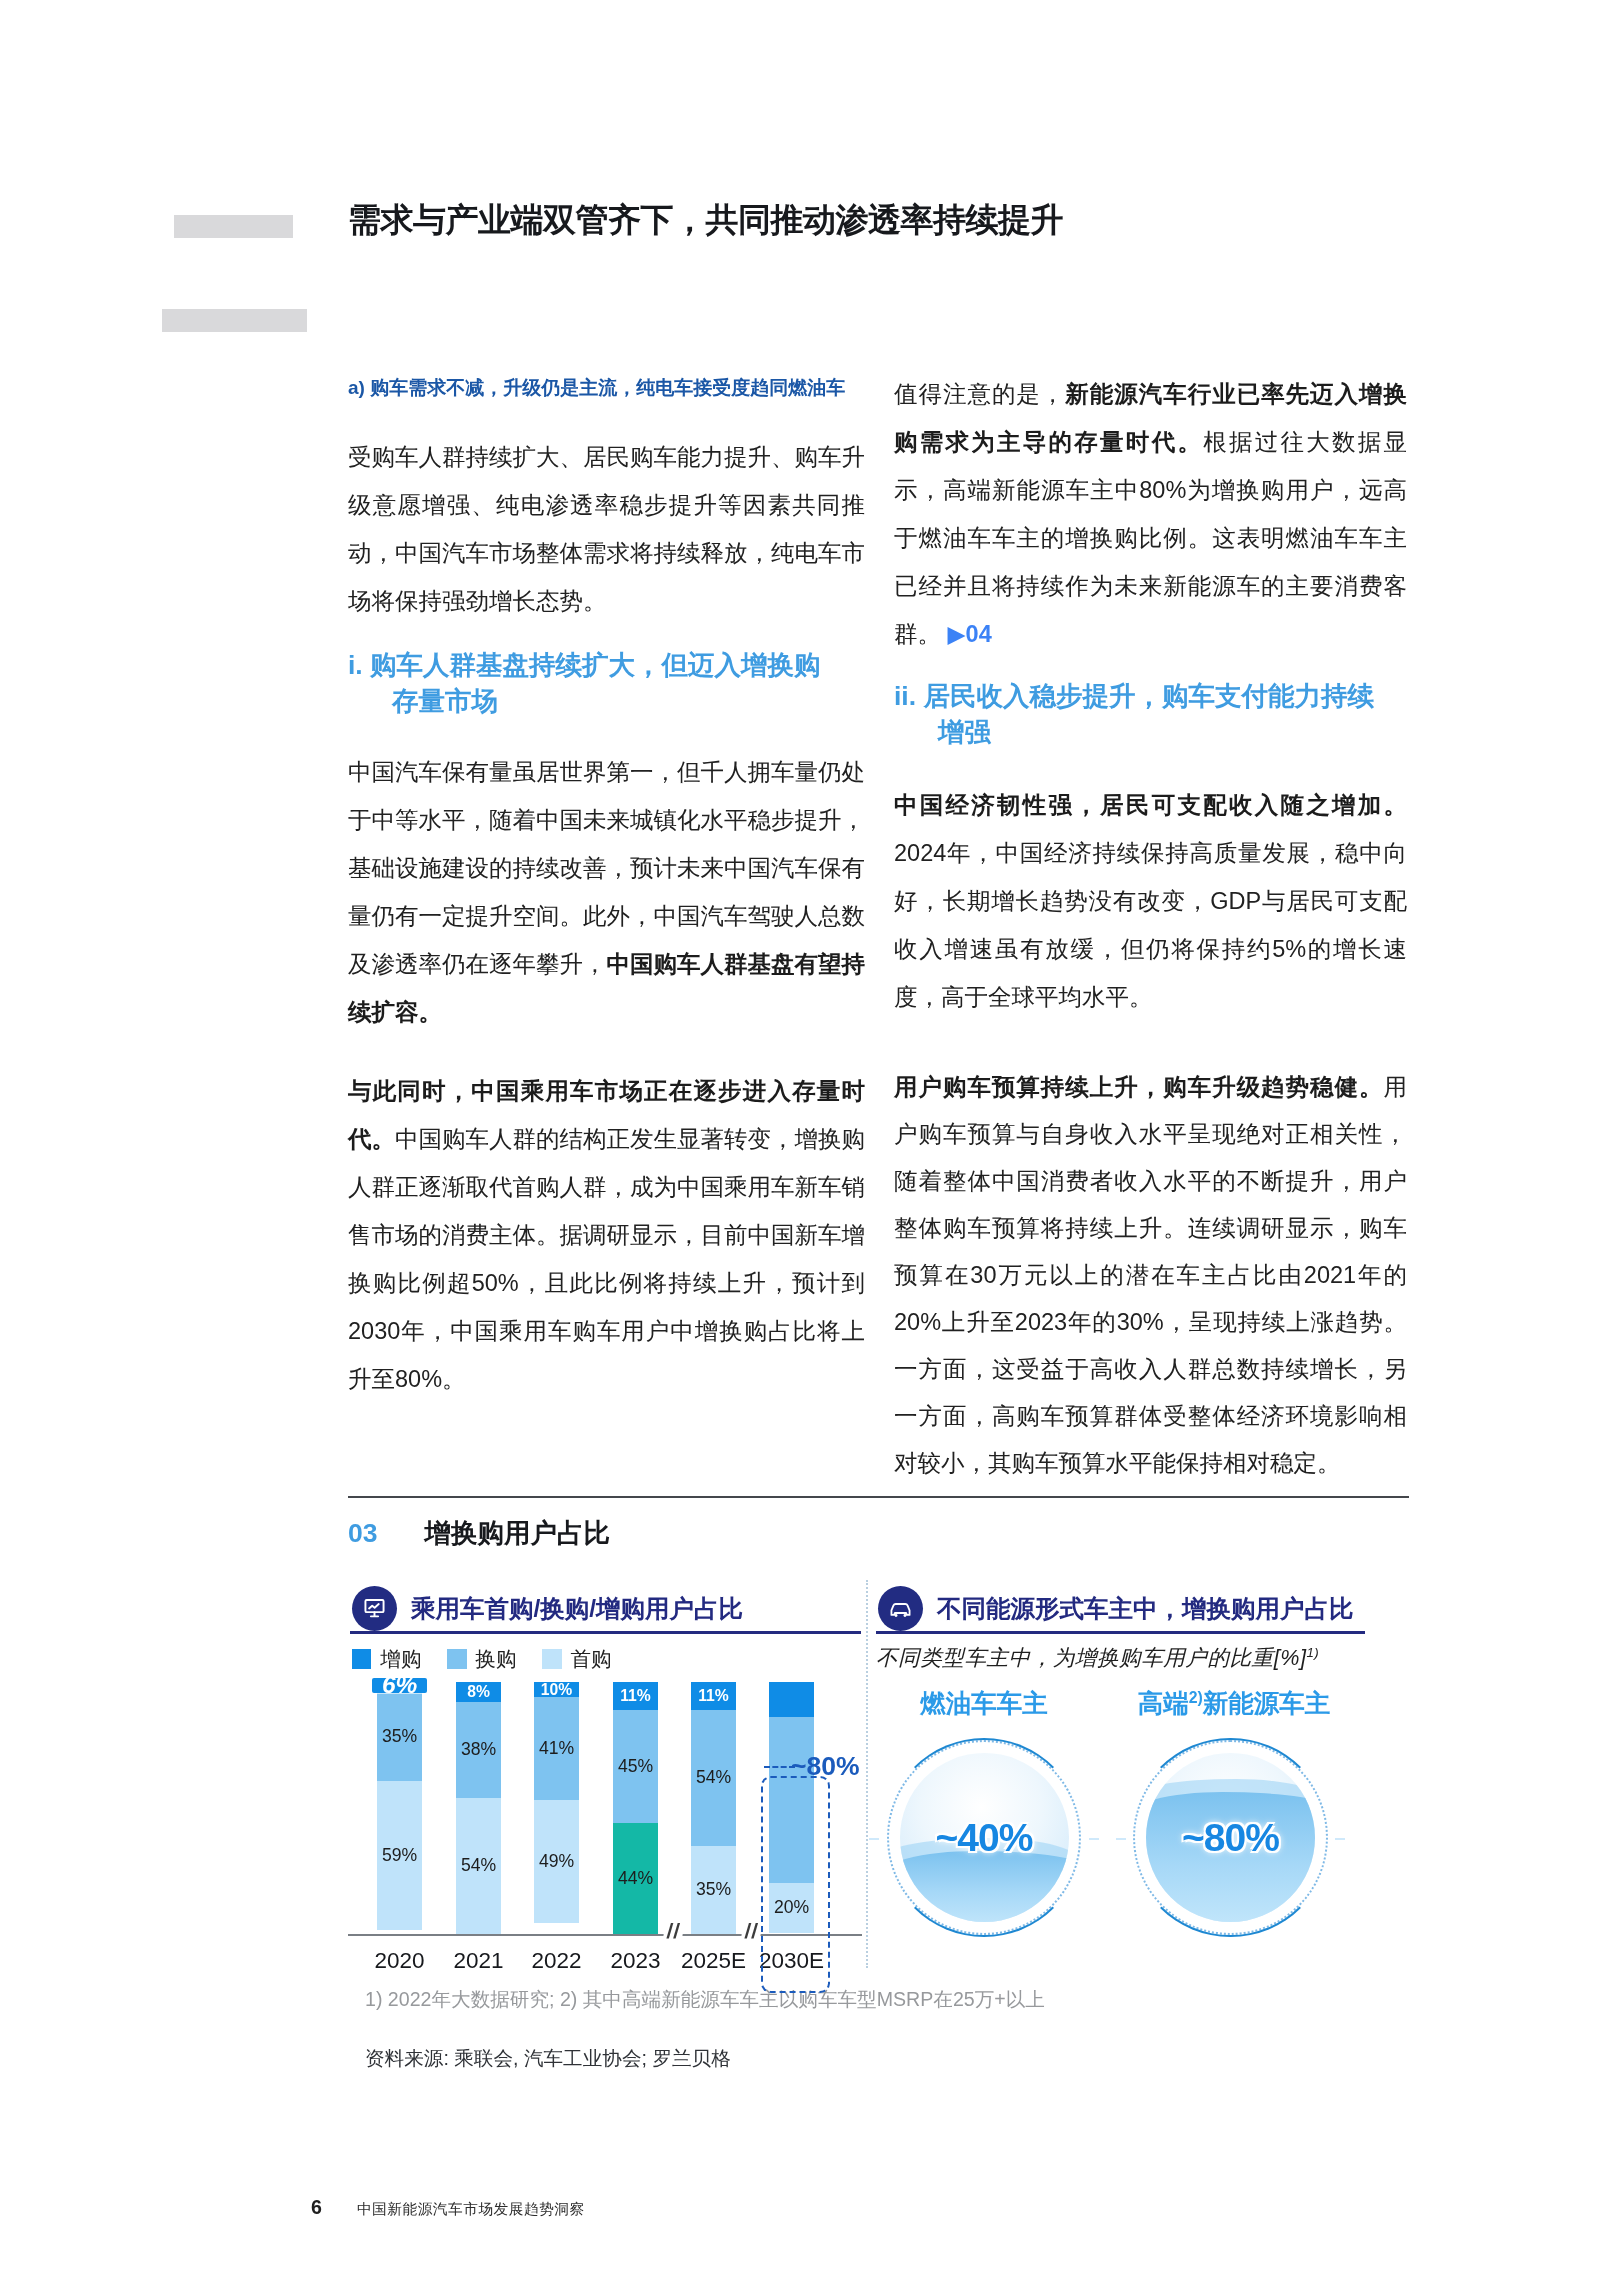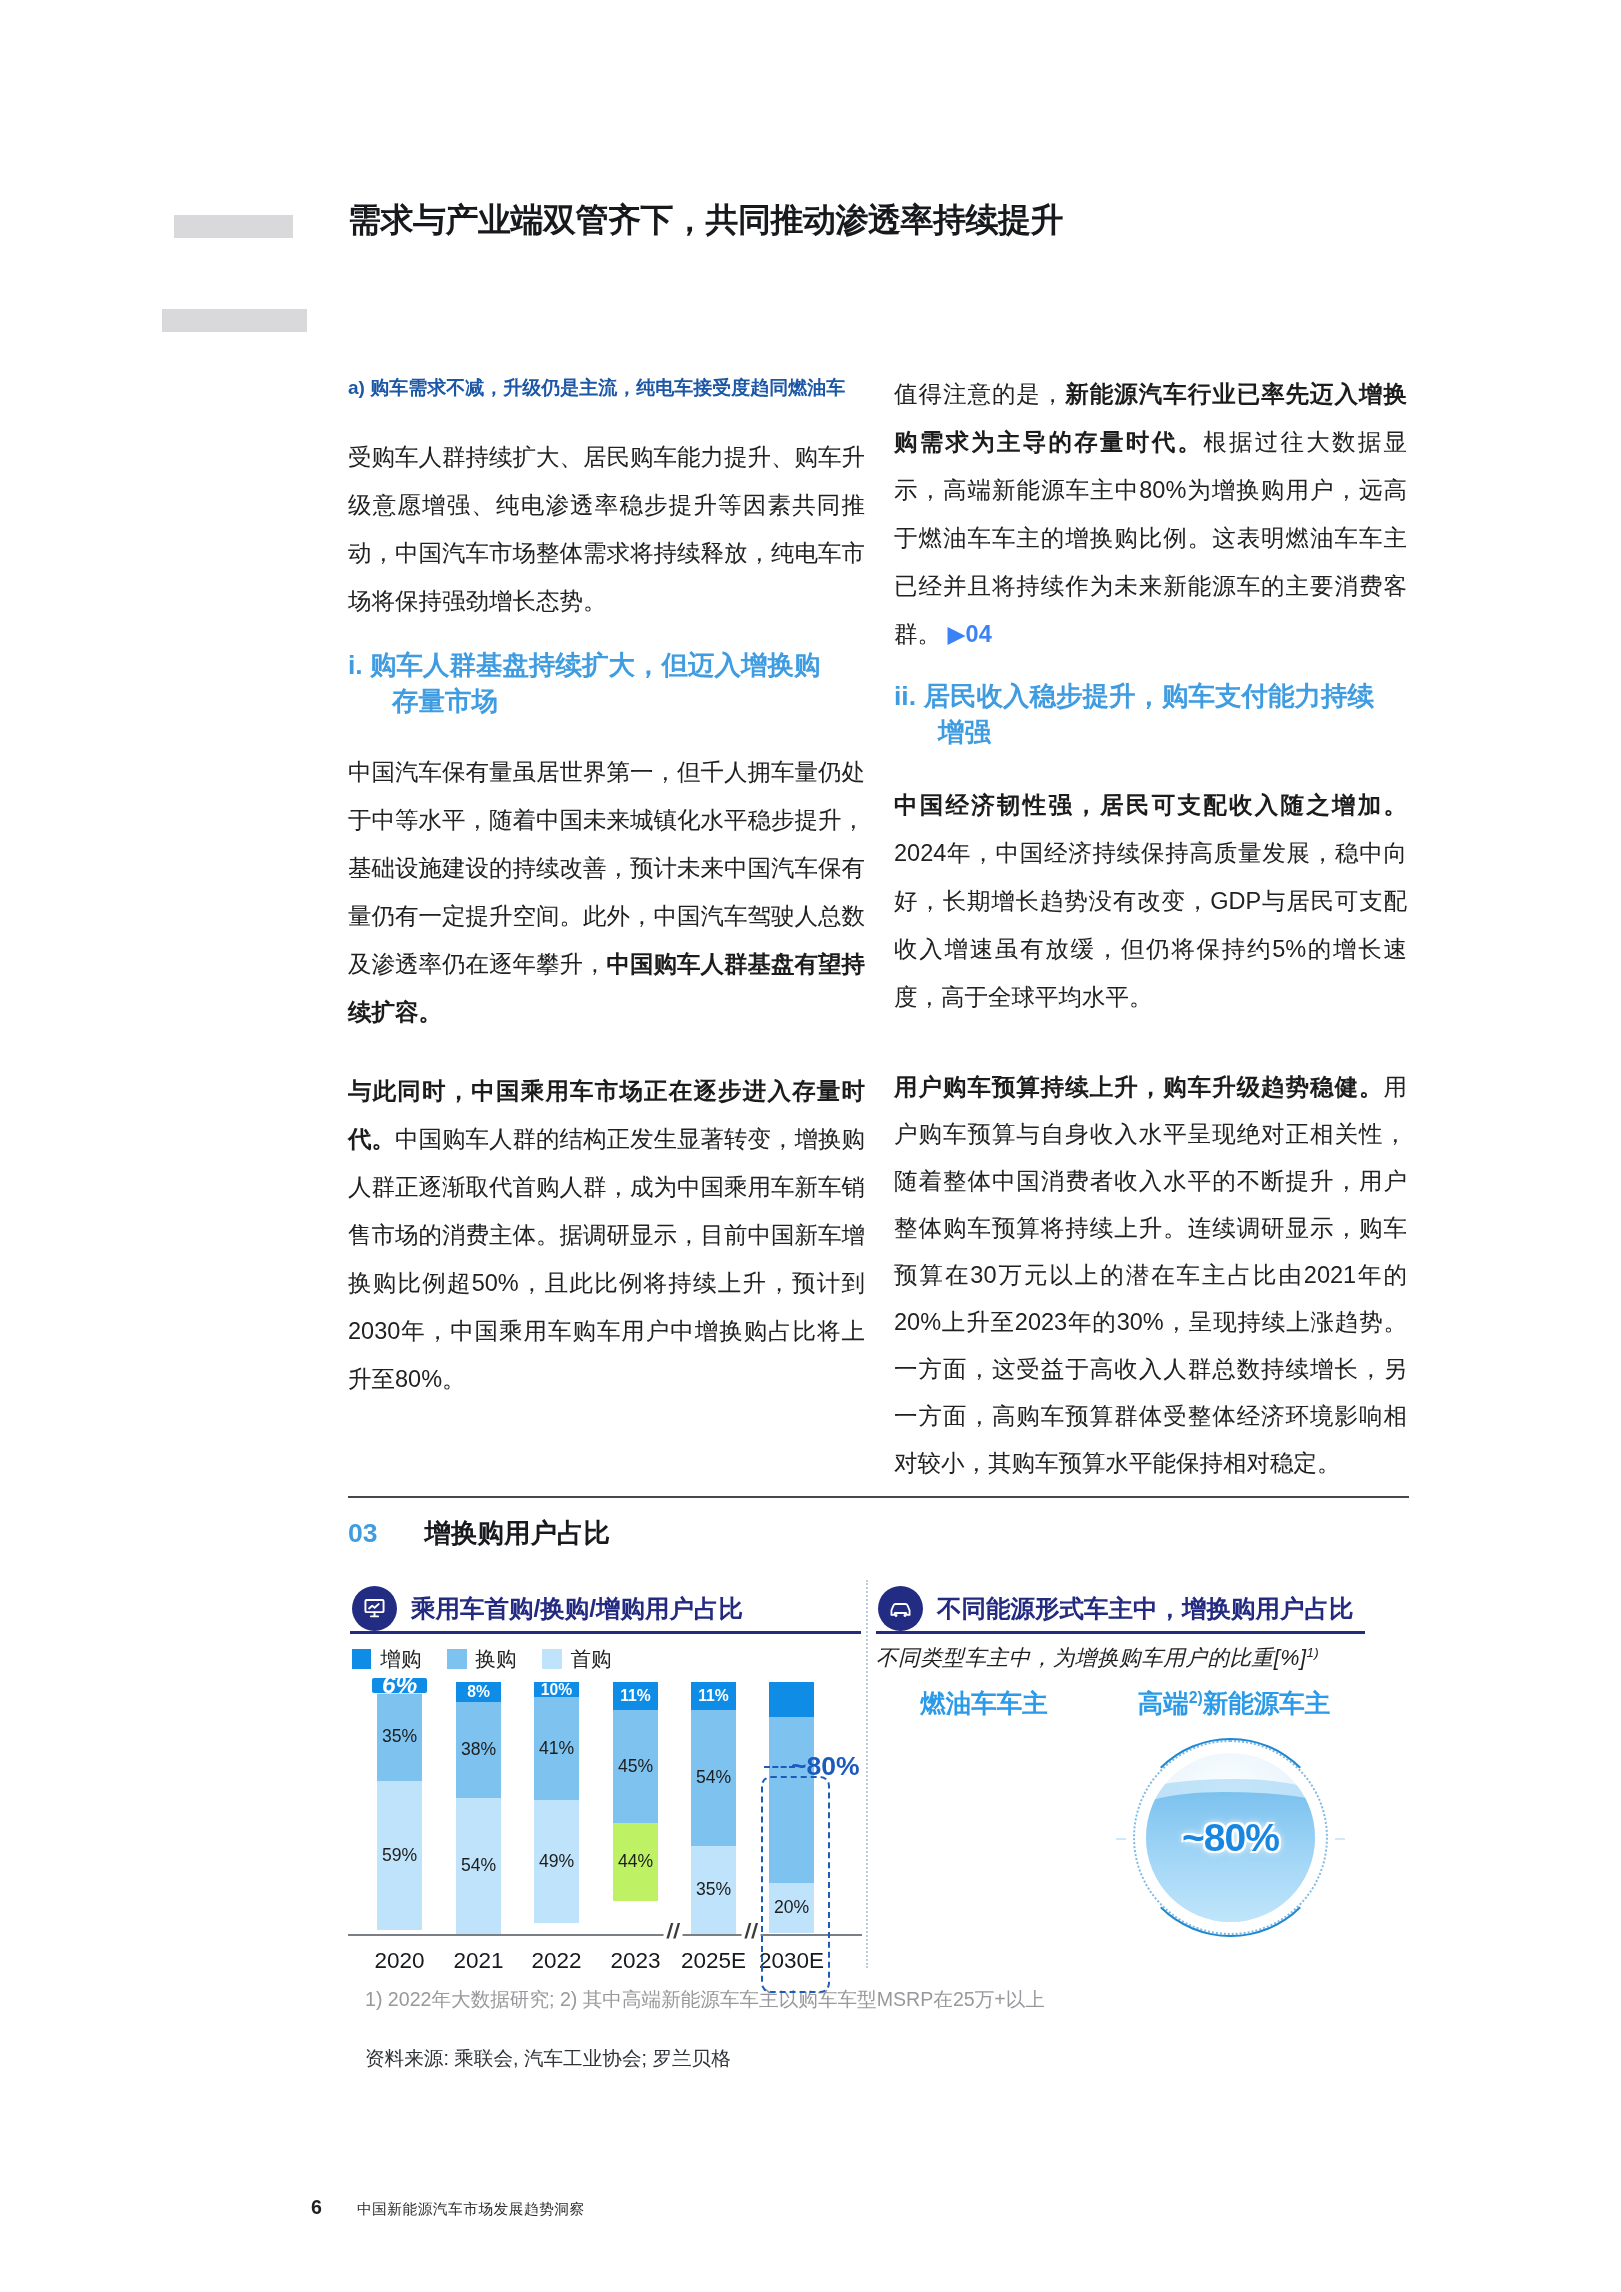--- a/index.html
+++ b/index.html
@@ -217,21 +217,21 @@
           </div>
           <div class="x-label">2022</div>
         </div>
         <div class="bar-col" style="left: 265px;">
           <div class="seg s0" style="height: 28px; background: rgb(15, 140, 230);">
             <span class="seg-label">11%</span>
           </div>
           <div class="seg s1" style="height: 113px; background: rgb(126, 195, 240);">
             <span class="seg-label">45%</span>
           </div>
-          <div class="seg s2" style="height: 78px; background: #bef264;">
+          <div class="seg s2" style="height: 111px; background: #14b8a6;">
             <span class="seg-label">44%</span>
           </div>
           <div class="x-label">2023</div>
         </div>
         <div class="bar-col" style="left: 343px;">
           <div class="seg s0" style="height: 28px; background: rgb(15, 140, 230);">
             <span class="seg-label">11%</span>
           </div>
           <div class="seg s1" style="height: 136px; background: rgb(126, 195, 240);">
             <span class="seg-label">54%</span>
@@ -265,20 +265,31 @@
         </svg>
       </div>
       <div class="panel-title">不同能源形式车主中，增换购用户占比</div>
       <div class="panel-underline"></div>
     </div>
     <div class="gauge-subtitle"><span>不同类型车主中，为增换购车用户的比重[%]</span><sup>1)</sup></div>
 
     <div class="gauge-label g1"><span>燃油车车主</span><sup></sup><span></span></div>
     <div class="gauge-label g2"><span>高端</span><sup>2)</sup><span>新能源车主</span></div>
 
+    <div class="gauge g1">
+      <div class="ring-dotted"></div>
+      <div class="ring-solid"></div>
+      <div class="gauge-inner">
+        <div class="gauge-water" style="height: 42%;">
+          <div class="water-crest"></div>
+          <div class="water-main"></div>
+        </div>
+        <div class="gauge-value">~40%</div>
+      </div>
+    </div>
     <div class="gauge g2">
       <div class="ring-dotted"></div>
       <div class="ring-solid"></div>
       <div class="gauge-inner">
         <div class="gauge-water" style="height: 77%;">
           <div class="water-crest"></div>
           <div class="water-main"></div>
         </div>
         <div class="gauge-value">~80%</div>
       </div>

